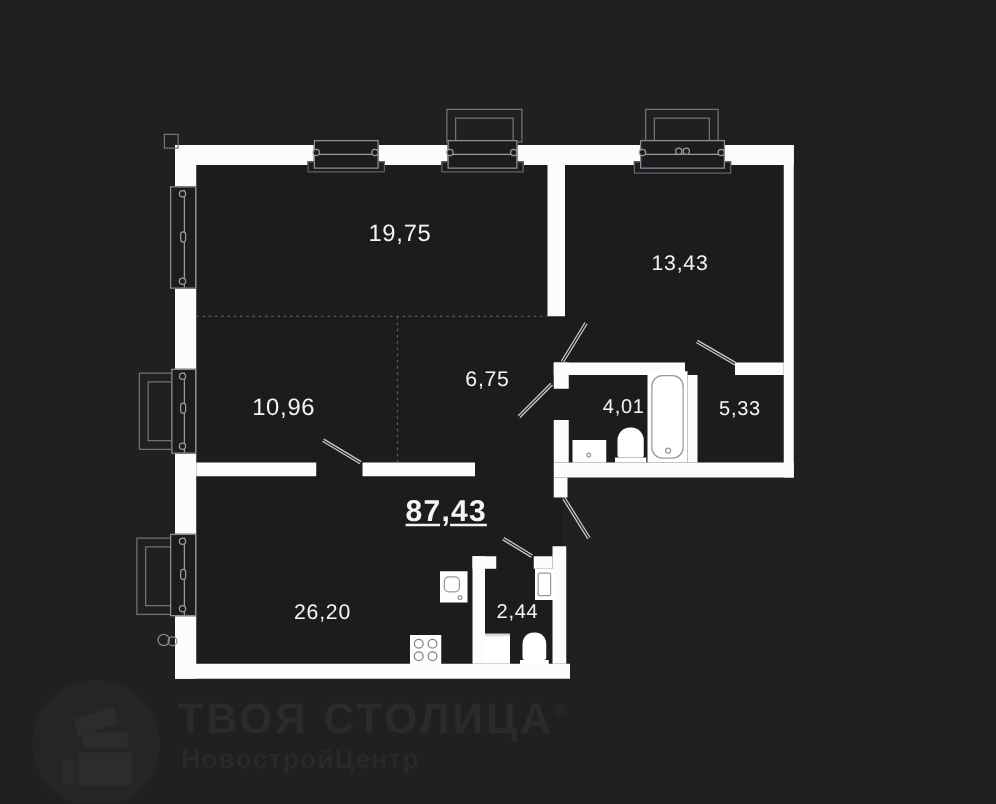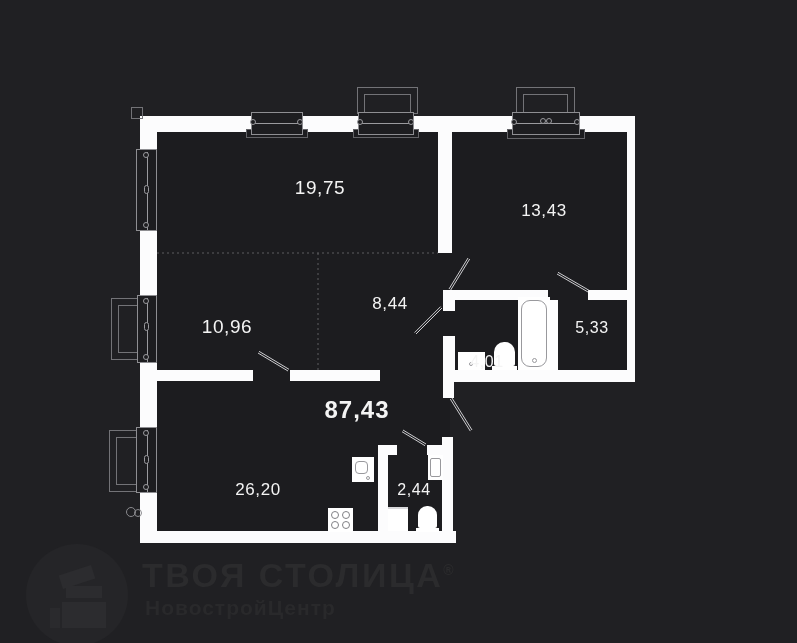--- a/index.html
+++ b/index.html
@@ -5,21 +5,21 @@
   html,body{margin:0;padding:0;background:#202023;}
   #canvas{
     position:relative;width:733px;height:643px;overflow:hidden;
     background:#202023;font-family:"Liberation Sans",sans-serif;
   }
   .int{position:absolute;background:#1c1c1f;}
   .wall{position:absolute;background:#fcfcfd;}
   .lbl{position:absolute;color:#f4f4f4;font-size:17px;text-align:center;
        width:90px;letter-spacing:0.6px;}
   .lbl.big{font-size:19px;}
-  .lbl.total{font-size:24px;font-weight:700;letter-spacing:1px;}
+  .lbl.total{font-size:24px;font-weight:700;letter-spacing:1px;text-decoration:underline;}
   .win{position:absolute;background:#1d1d20;border:1px solid #8e8e92;box-sizing:border-box;}
   .sill{position:absolute;background:#1d1d20;border:1px solid #636367;box-sizing:border-box;}
   .balc{position:absolute;border:1px solid #737377;box-sizing:border-box;background:transparent;}
   .wline-h{position:absolute;height:1px;background:#9a9a9e;}
   .wline-v{position:absolute;width:1px;background:#9a9a9e;}
   .circ{position:absolute;width:6px;height:6px;border:1px solid #9a9a9e;
         border-radius:50%;background:#1d1d20;box-sizing:border-box;}
   .latch{position:absolute;width:5px;height:9px;border:1px solid #9a9a9e;
          border-radius:3px;background:#1d1d20;box-sizing:border-box;}
   .fix{position:absolute;background:#ffffff;box-sizing:border-box;}
@@ -183,22 +183,22 @@
     </g>
     <g>
       <circle class="ventline" cx="131" cy="512" r="4.5"></circle>
       <circle class="ventline" cx="138" cy="513" r="3.5"></circle>
     </g>
   </svg>
 
   <div class="lbl big" style="left:275px;top:177px;">19,75</div>
   <div class="lbl" style="left:499px;top:201px;">13,43</div>
   <div class="lbl big" style="left:182px;top:316px;">10,96</div>
-  <div class="lbl" style="left:345px;top:294px;">8,44</div>
-  <div class="lbl" style="left:442px;top:317px;font-size:16px;margin-top:36px;">4,01</div>
+  <div class="lbl" style="left:345px;top:294px;">6,75</div>
+  <div class="lbl" style="left:454px;top:317px;font-size:16px;">4,01</div>
   <div class="lbl" style="left:547px;top:319px;font-size:16px;">5,33</div>
   <div class="lbl total" style="left:312px;top:396px;">87,43</div>
   <div class="lbl" style="left:213px;top:480px;">26,20</div>
   <div class="lbl" style="left:369px;top:481px;font-size:16px;">2,44</div>
 
   <div class="wm-logo">
     <div class="h1"></div>
       <div class="h2"></div>
       <div class="h3"></div>
       <div class="h4"></div>

